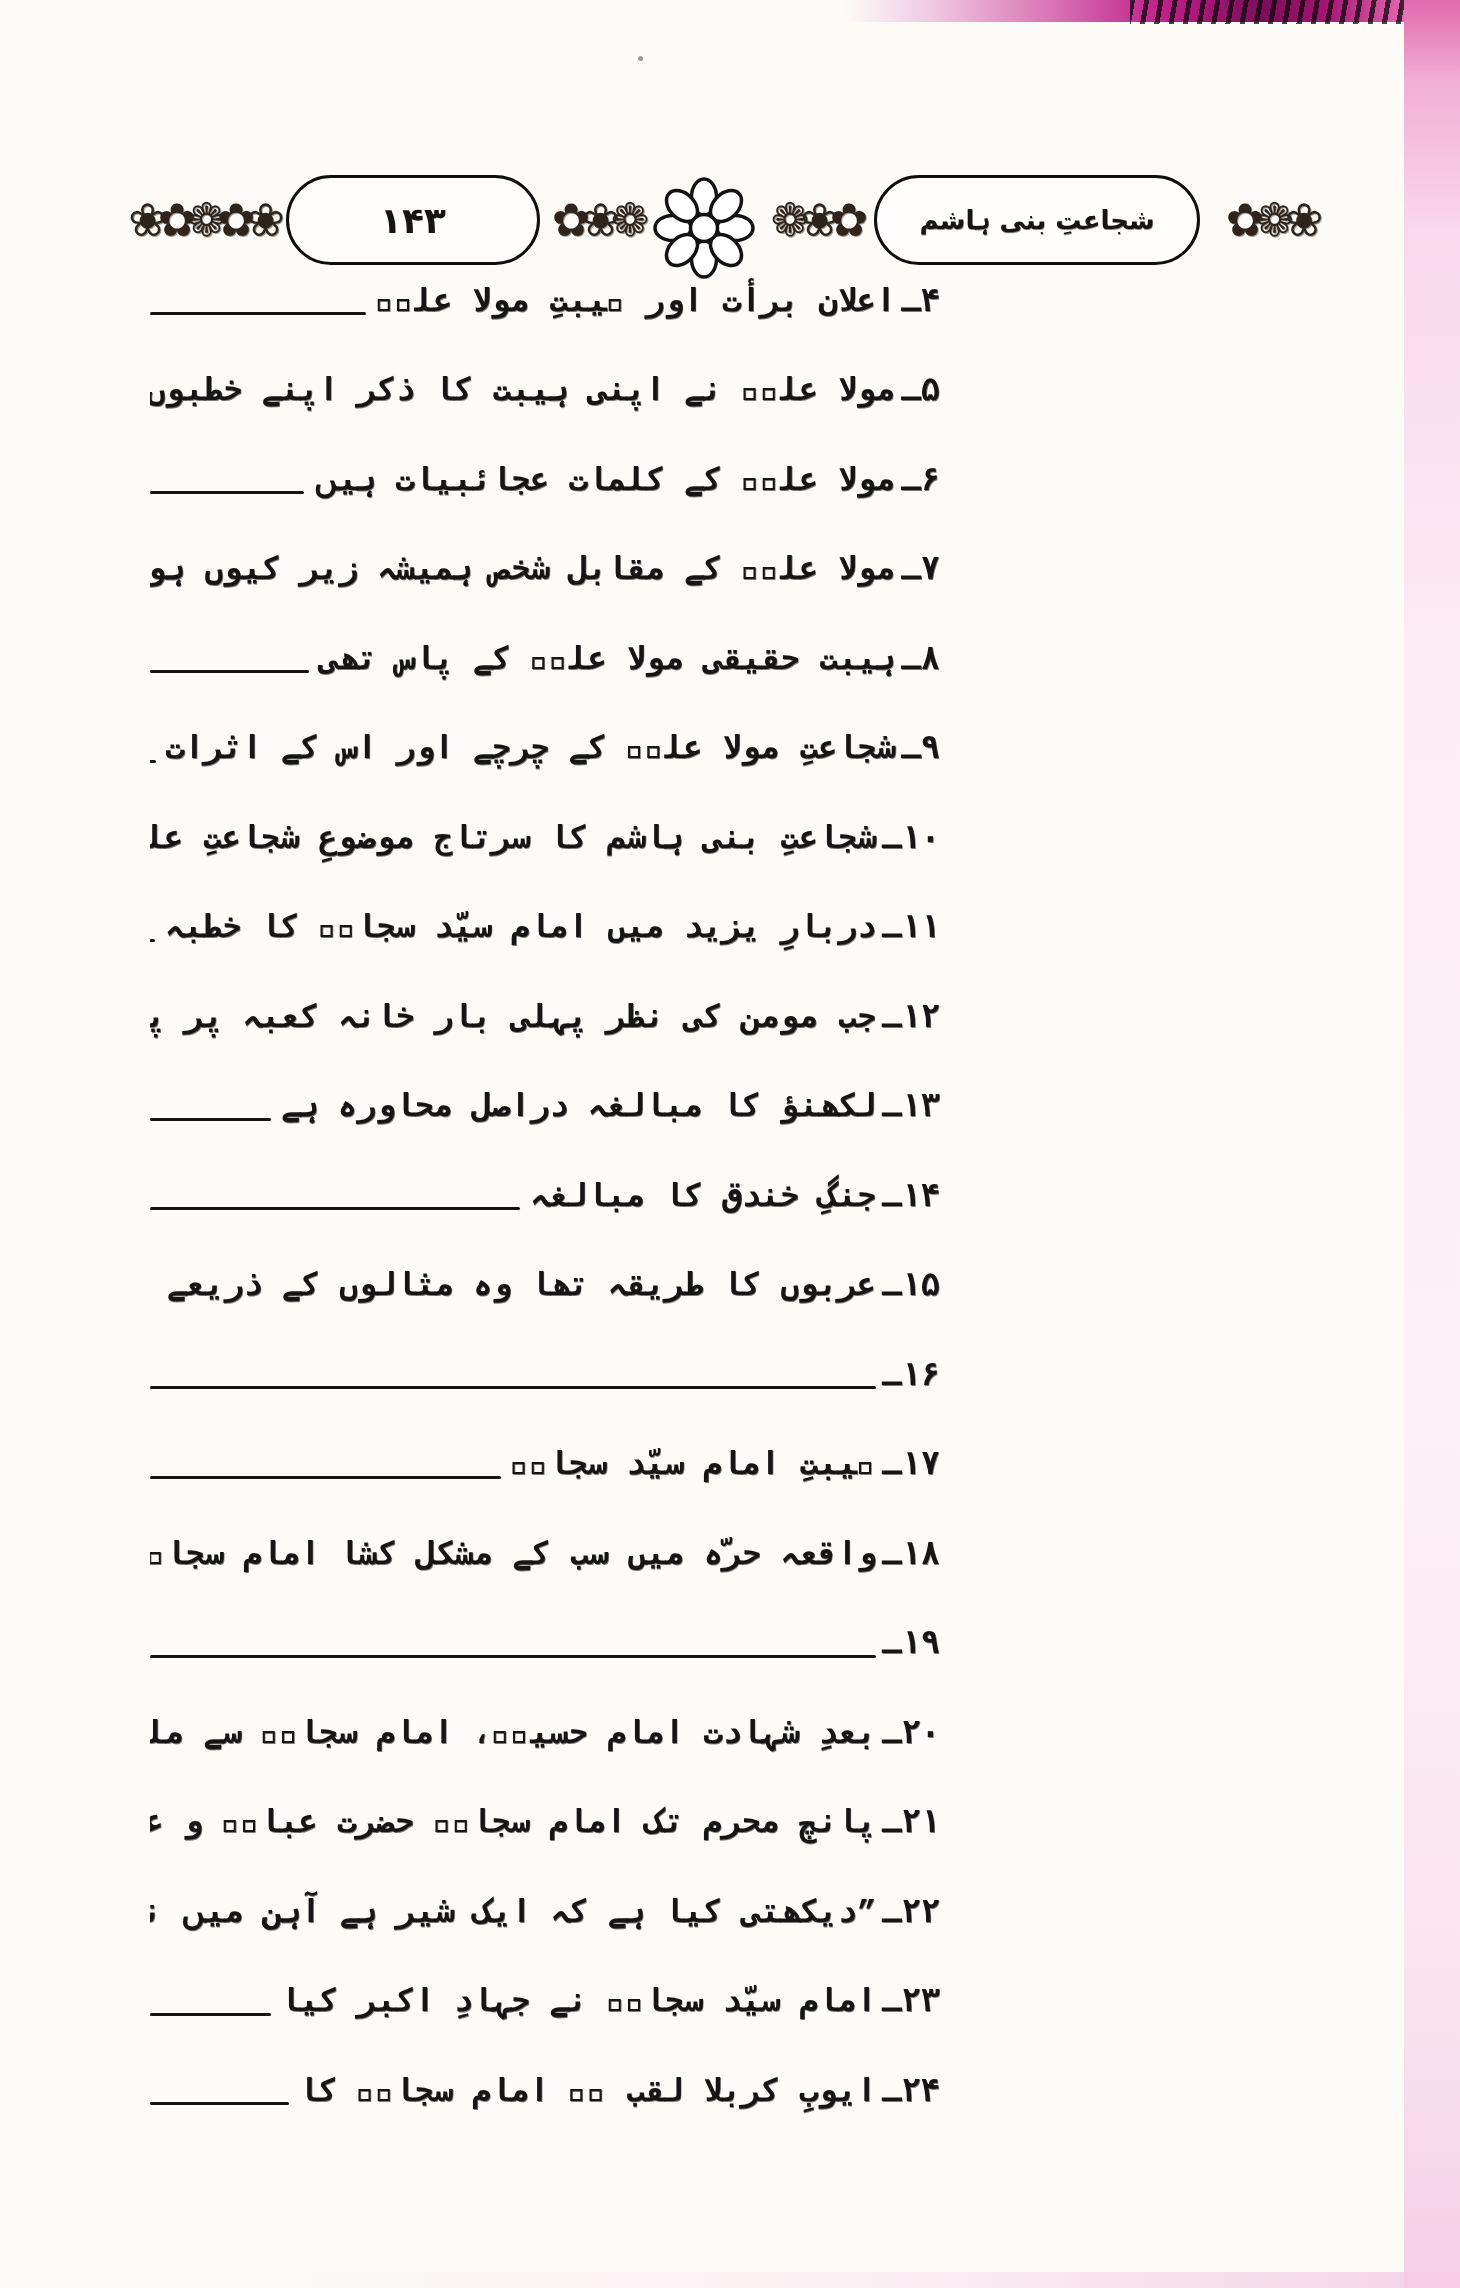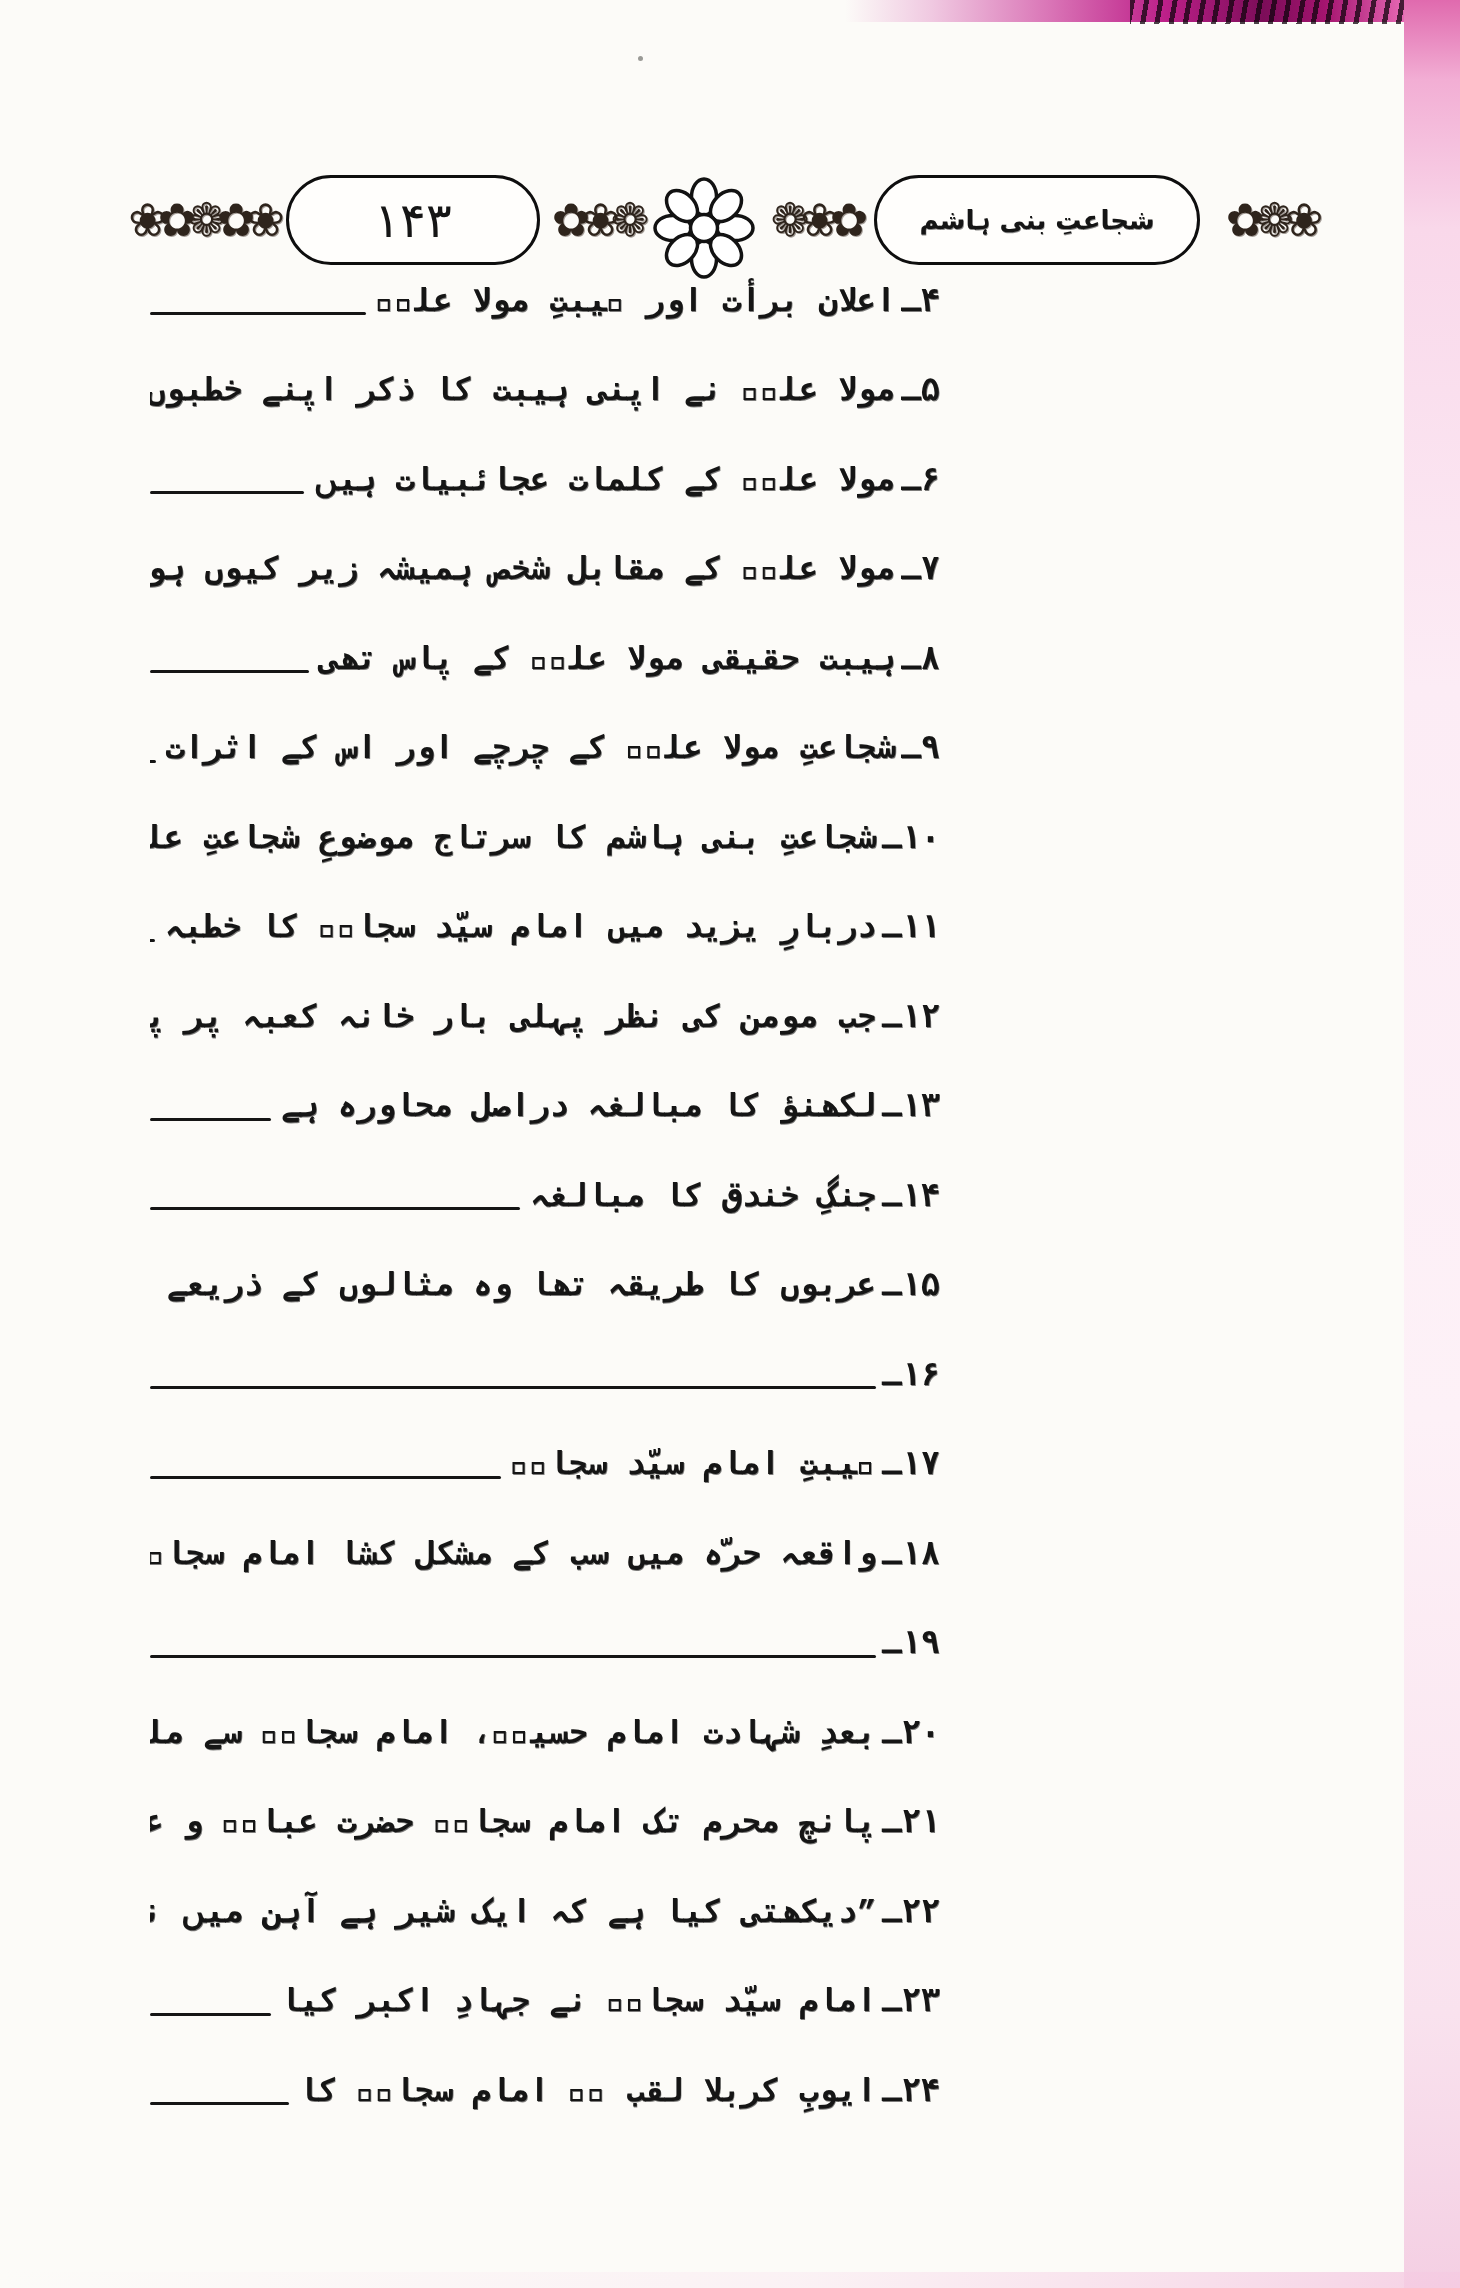--- a/index.html
+++ b/index.html
@@ -41,21 +41,21 @@
     text-shadow:1px 1px 0 rgba(40,25,15,.45); opacity:.94; user-select:none;
   }
   .g1 { width:168px; } .g2 { width:112px; } .g3 { width:118px; } .g4 { width:140px; }
   .cartouche {
     flex:0 0 auto; height:84px; background:#fffefc;
     border:3.5px solid #0e0e0e; border-radius:46px;
     display:flex; align-items:center; justify-content:center;
   }
   .cartouche.num { width:248px; }
   .cartouche.title { width:320px; }
-  .page-number { font-size:48px; font-weight:normal; letter-spacing:2px; }
+  .page-number { font-size:36px; font-weight:bold; letter-spacing:2px; }
   .chapter-title { font-size:26px; font-weight:bold; white-space:nowrap;
     text-shadow:.6px .8px 0 rgba(20,20,20,.5); }
   .daisy { flex:0 0 auto; margin-top:16px; }
 
   
   .qlist {
     position:absolute; top:256px; left:150px; width:790px;
     direction:rtl;
   }
   .qrow { height:89.5px; display:flex; align-items:center; gap:10px; overflow:hidden; }

